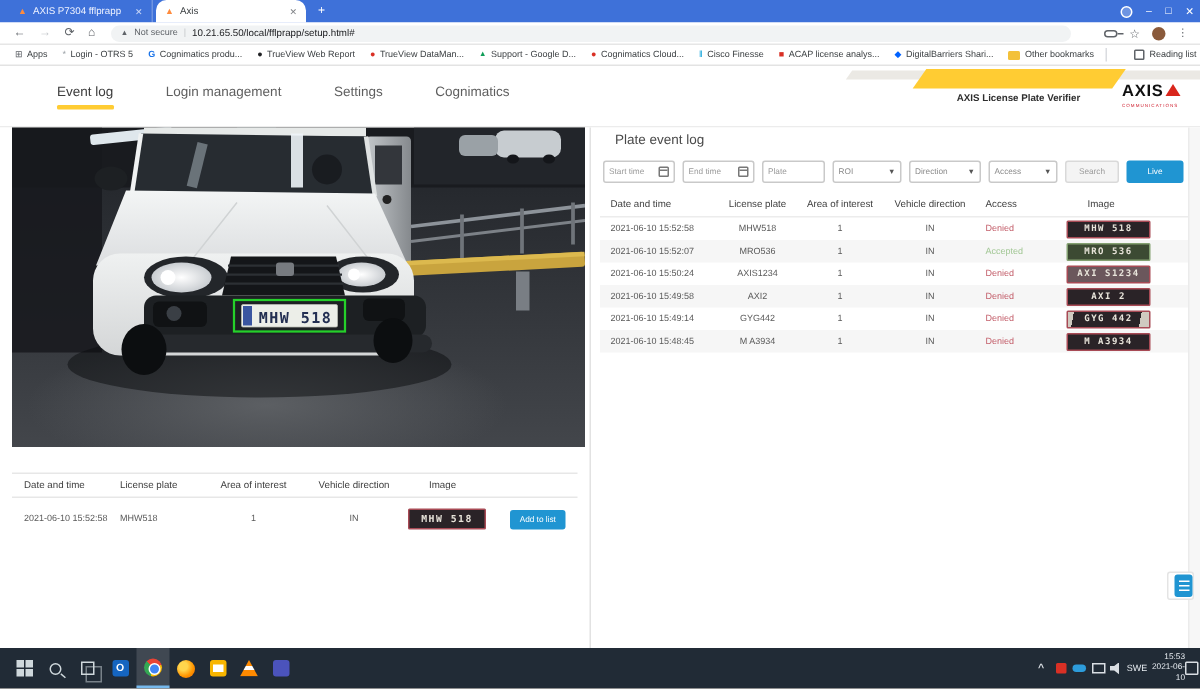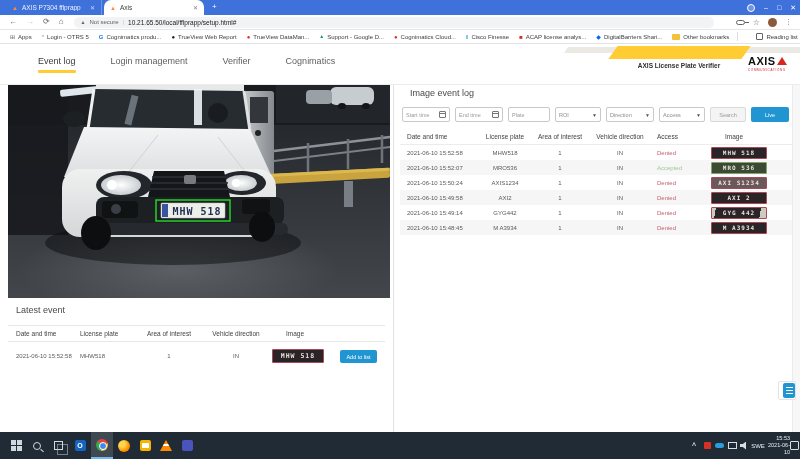--- a/index.html
+++ b/index.html
@@ -253,21 +253,21 @@
           <span class="rl-ico"></span>
           <span>Reading list</span>
         </span>
     </div>
   </div>
 
   <div class="appnav">
     <div class="navtabs">
       <span class="navtab on"><span>Event log</span><span class="ind"></span></span>
       <span class="navtab"><span>Login management</span></span>
-      <span class="navtab"><span>Verifier</span></span>
+      <span class="navtab"><span>Settings</span></span>
       <span class="navtab"><span>Cognimatics</span></span>
     </div>
     <div class="band gray"></div>
     <div class="band yellow"></div>
     <div class="product">AXIS License Plate Verifier</div>
     <div class="logo">
       <span class="logotext">AXIS</span><span class="logotri"></span>
       <div class="logosub">COMMUNICATIONS</div>
     </div>
   </div>
@@ -353,21 +353,20 @@
         <rect x="154" y="119" width="6" height="13" fill="#3a55a0"></rect>
         <text x="189" y="130" text-anchor="middle" font-family="DejaVu Sans Mono, monospace" font-size="10" font-weight="bold" fill="#232f52" letter-spacing="1">MHW 518</text>
         <rect x="148" y="115" width="74" height="21" fill="none" stroke="#25d02a" stroke-width="1.5"></rect>
         <rect x="84" y="138" width="196" height="12" rx="6" fill="#26292d"></rect>
         <ellipse cx="88" cy="148" rx="15" ry="17" fill="#0c0e10"></ellipse>
         <ellipse cx="254" cy="142" rx="13" ry="15" fill="#0c0e10"></ellipse>
       </g>
     </svg>
 
     <div class="latest">
-      <div class="sect-title">Latest event</div>
       <div class="lgrid lheader">
         <span>Date and time</span>
         <span>License plate</span>
         <span>Area of interest</span>
         <span>Vehicle direction</span>
         <span>Image</span>
         <span></span>
       </div>
       <div class="lgrid lrow">
         <span>2021-06-10 15:52:58</span>
@@ -377,21 +376,21 @@
         <span>
             <span class="thumb big">MHW 518</span>
           </span>
         <span></span>
         <button class="addbtn">Add to list</button>
       </div>
     </div>
 
     <div class="vdiv"></div>
 
-    <div class="stitle">Image event log</div>
+    <div class="stitle">Plate event log</div>
     <div class="controls">
       <div class="dinp">
           <span>Start time</span>
           <span class="cal"></span>
         </div>
       <div class="dinp">
           <span>End time</span>
           <span class="cal"></span>
         </div>
       <input class="tinp" placeholder="Plate" style="">

